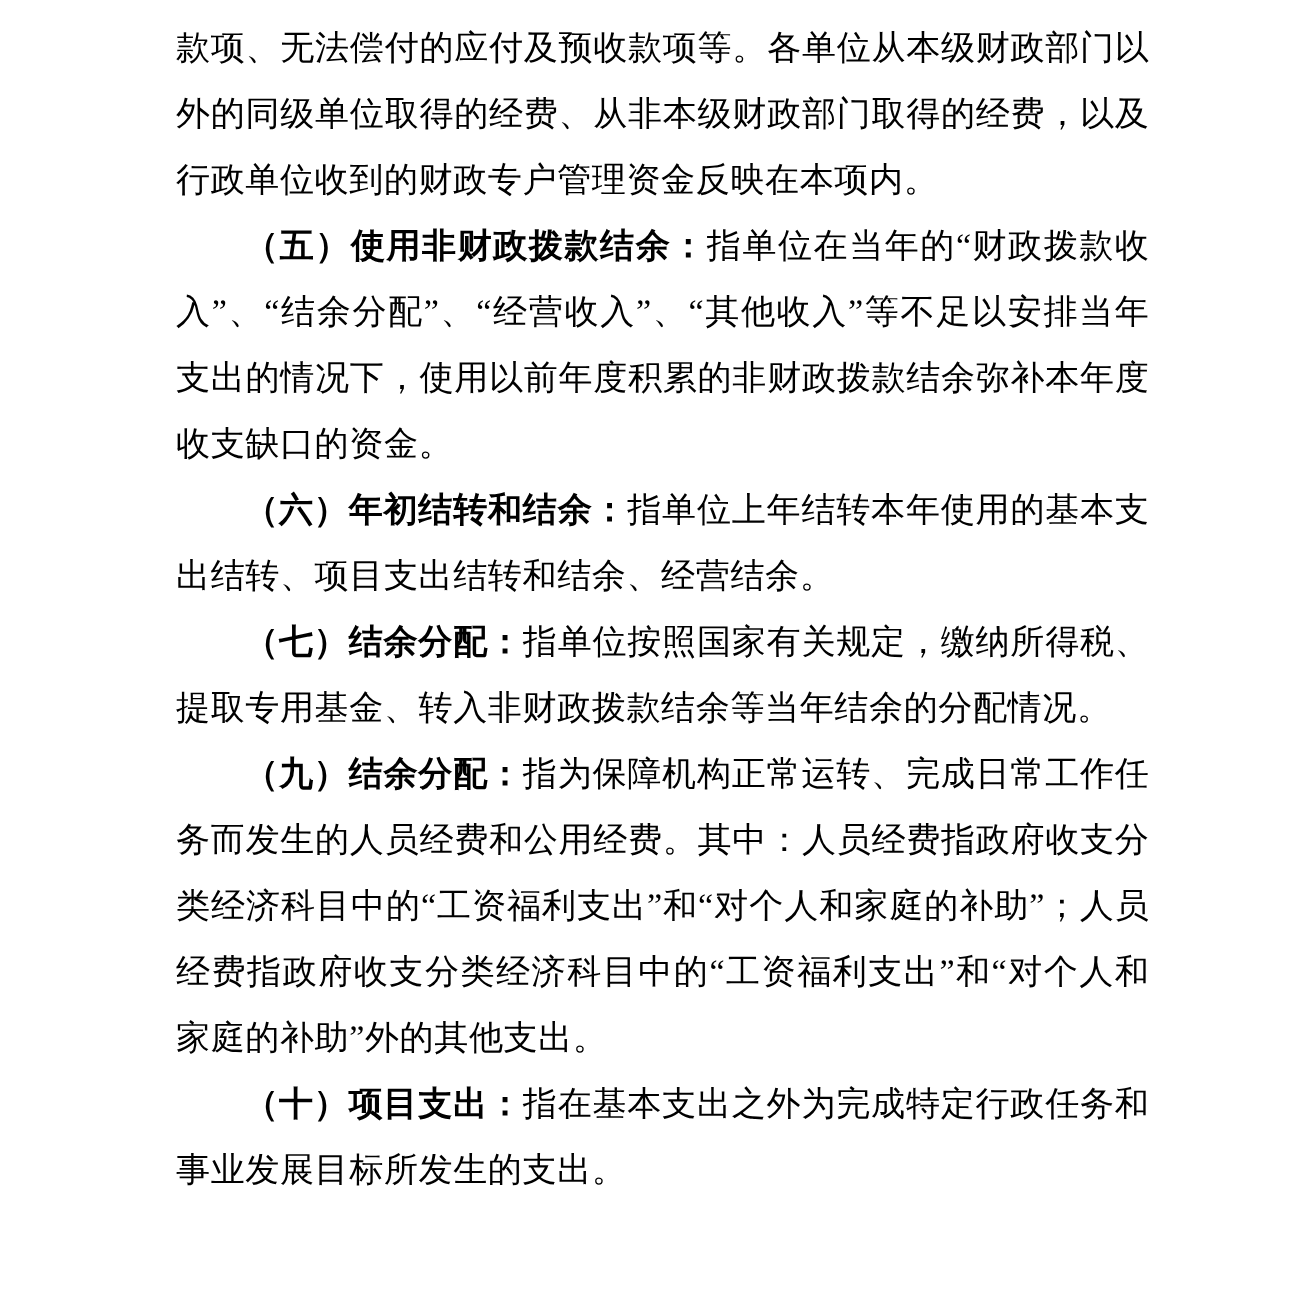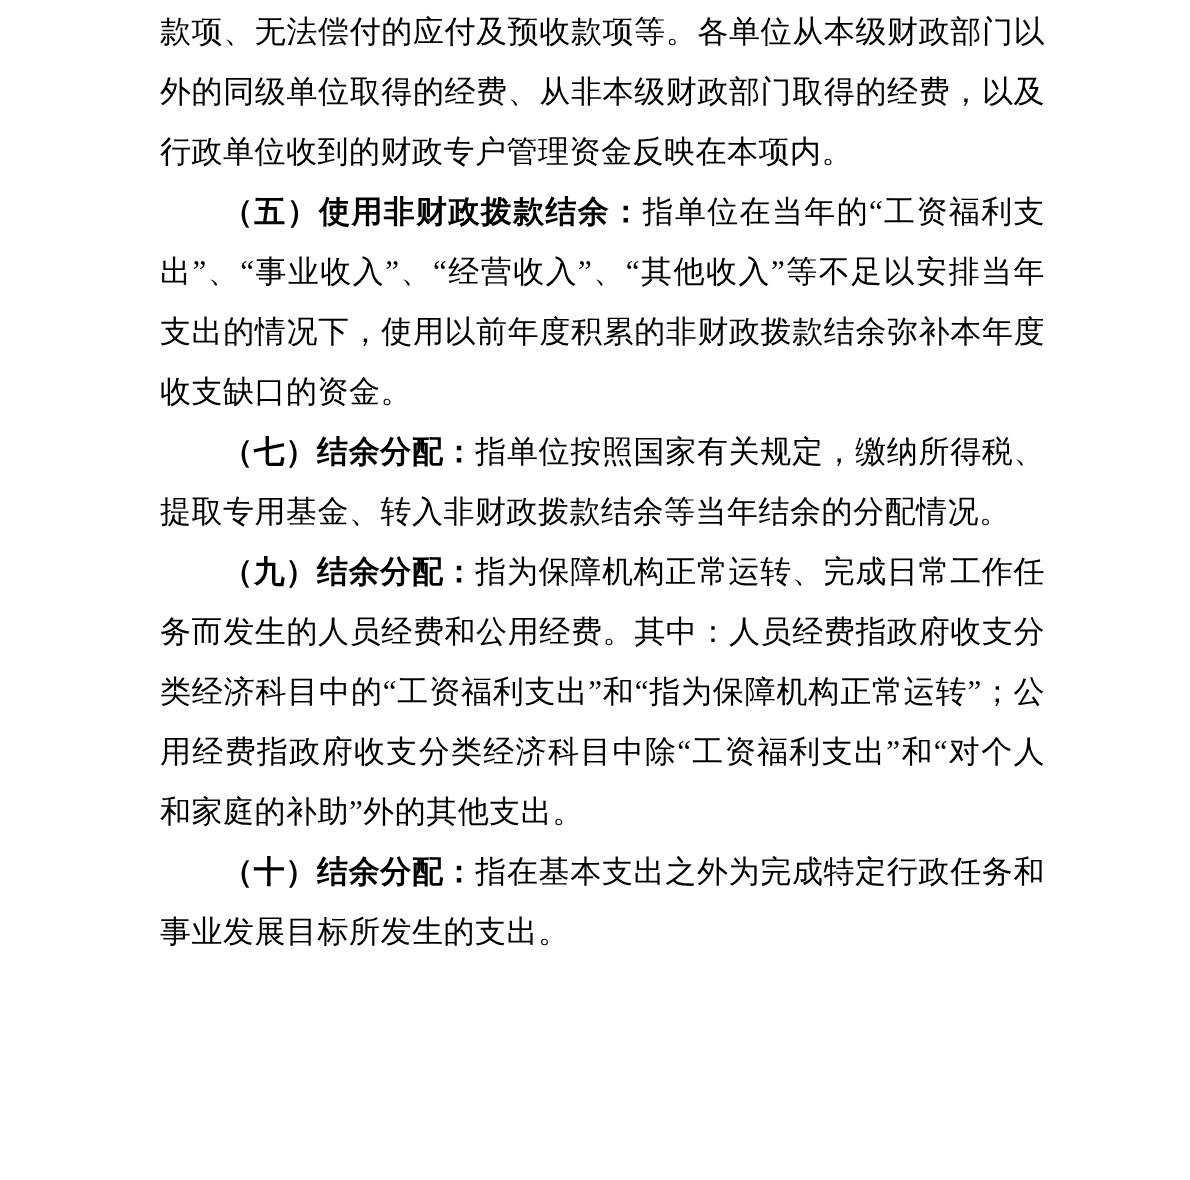--- a/index.html
+++ b/index.html
@@ -10,21 +10,21 @@
   body {
     width: 1190px;
     height: 1180px;
     overflow: hidden;
     font-family: "Liberation Serif", "DejaVu Serif", serif;
   }
   .page {
     box-sizing: border-box;
     width: 1190px;
     height: 1180px;
-    padding: 2px 145px 0 160px;
+    padding: 14px 145px 0 160px;
     color: #000000;
   }
   p.doc-para {
     margin: 0;
     padding: 0;
     font-size: 31px;
     line-height: 60px;
     text-align: justify;
     text-justify: inter-character;
     color: #000000;
@@ -40,30 +40,33 @@
 </head>
 <body>
 
 <main class="page">
 
   <p class="doc-para">
     <span class="para-head"></span><span class="para-body">款项、无法偿付的应付及预收款项等。各单位从本级财政部门以外的同级单位取得的经费、从非本级财政部门取得的经费，以及行政单位收到的财政专户管理资金反映在本项内。</span>
   </p>
 
   <p class="doc-para indent">
-    <span class="para-head">（五）使用非财政拨款结余：</span><span class="para-body">指单位在当年的“工资福利支出”、“事业收入”、“经营收入”、“其他收入”等不足以安排当年支出的情况下，使用以前年度积累的非财政拨款结余弥补本年度收支缺口的资金。</span>
+    <span class="para-head">（五）使用非财政拨款结余：</span><span class="para-body">指单位在当年的“财政拨款收入”、“结余分配”、“经营收入”、“其他收入”等不足以安排当年支出的情况下，使用以前年度积累的非财政拨款结余弥补本年度收支缺口的资金。</span>
   </p>
 
+  <p class="doc-para indent">
+    <span class="para-head">（六）年初结转和结余：</span><span class="para-body">指单位上年结转本年使用的基本支出结转、项目支出结转和结余、经营结余。</span>
+  </p>
 
   <p class="doc-para indent">
     <span class="para-head">（七）结余分配：</span><span class="para-body">指单位按照国家有关规定，缴纳所得税、提取专用基金、转入非财政拨款结余等当年结余的分配情况。</span>
   </p>
 
 
   <p class="doc-para indent">
-    <span class="para-head">（九）结余分配：</span><span class="para-body">指为保障机构正常运转、完成日常工作任务而发生的人员经费和公用经费。其中：人员经费指政府收支分类经济科目中的“工资福利支出”和“指为保障机构正常运转”；公用经费指政府收支分类经济科目中除“工资福利支出”和“对个人和家庭的补助”外的其他支出。</span>
+    <span class="para-head">（九）结余分配：</span><span class="para-body">指为保障机构正常运转、完成日常工作任务而发生的人员经费和公用经费。其中：人员经费指政府收支分类经济科目中的“工资福利支出”和“对个人和家庭的补助”；人员经费指政府收支分类经济科目中的“工资福利支出”和“对个人和家庭的补助”外的其他支出。</span>
   </p>
 
   <p class="doc-para indent">
-    <span class="para-head">（十）结余分配：</span><span class="para-body">指在基本支出之外为完成特定行政任务和事业发展目标所发生的支出。</span>
+    <span class="para-head">（十）项目支出：</span><span class="para-body">指在基本支出之外为完成特定行政任务和事业发展目标所发生的支出。</span>
   </p>
 
 </main>
 
 </body></html>

